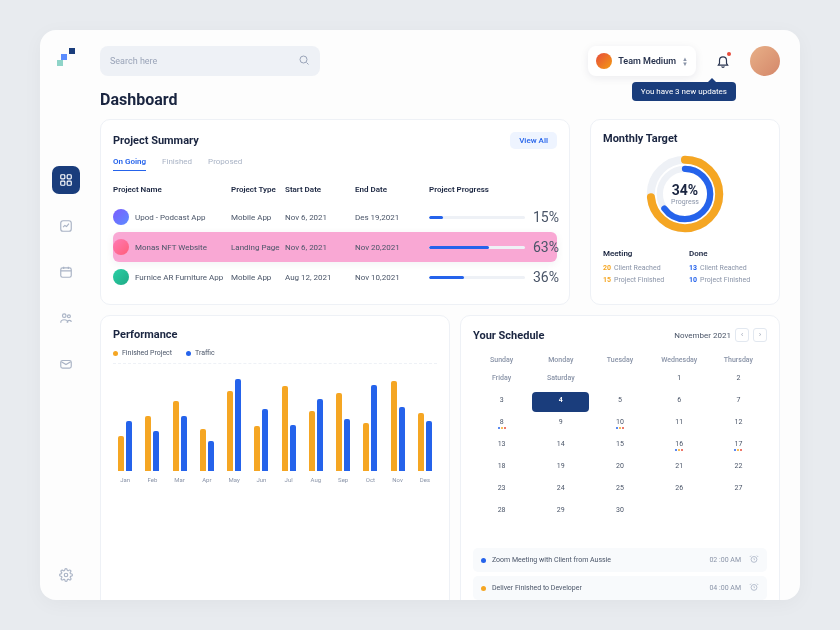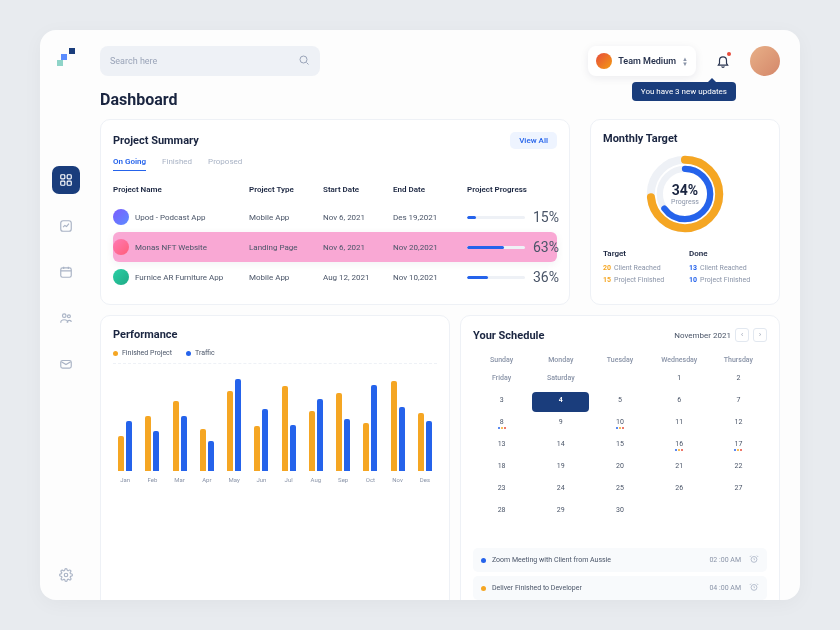--- a/index.html
+++ b/index.html
@@ -33,22 +33,22 @@
   .card{background:#fff;border:1px solid #eef1f6;border-radius:10px;padding:12px;}
   .summary-card{flex:1;}
   .target-card{width:190px;}
   .card-head{display:flex;align-items:center;justify-content:space-between;margin-bottom:8px;}
   .card-title{font-size:11px;font-weight:700;color:#1a2540;}
   .view-all{font-size:8px;color:#2563eb;background:#eef4ff;padding:4px 9px;border-radius:5px;cursor:pointer;font-weight:500;}
   .tabs{display:flex;gap:16px;font-size:8px;color:#a9b3c5;margin-bottom:10px;}
   .tab{cursor:pointer;padding-bottom:4px;}
   .tab.active{color:#2563eb;border-bottom:1.5px solid #2563eb;font-weight:600;}
   .table-head{display:flex;font-size:8px;font-weight:600;color:#1a2540;padding:4px 0 8px;}
-  .col-name{width:136px;}
-  .col-type{width:74px;}
+  .col-name{width:118px;}
+  .col-type{width:54px;}
   .col-start{width:70px;}
   .col-end{width:74px;}
   .col-prog{flex:1;}
   .trow{display:flex;align-items:center;font-size:8px;color:#4a5568;padding:7px 0;border-radius:6px;}
   .trow.hl{box-shadow:0 2px 8px rgba(20,30,60,0.06);background:#f9a8d4;}
   .proj-icon{width:16px;height:16px;border-radius:50%;margin-right:6px;flex-shrink:0;}
   .progress-wrap{display:flex;align-items:center;gap:8px;flex:1;}
   .progress-bar{flex:1;height:3px;background:#eef1f6;border-radius:2px;overflow:hidden;}
   .progress-fill{height:100%;background:#2563eb;border-radius:2px;}
   .progress-pct{font-size:14px;color:#4a5568;width:24px;text-align:right;}
@@ -250,21 +250,21 @@
               <circle cx="50" cy="50" r="28" fill="none" stroke="#2563eb" stroke-width="7" stroke-dasharray="176" stroke-dashoffset="62" transform="rotate(-90 50 50)" stroke-linecap="round"></circle>
             </svg>
             <div class="donut-center">
               <div class="donut-pct"><span>34</span>%</div>
               <div class="donut-lbl">Progress</div>
             </div>
           </div>
         </div>
         <div class="target-stats">
           <div class="ts-col">
-            <div class="ts-head">Target</div>
+            <div class="ts-head">Meeting</div>
             <div id="target-left">
                 <div class="ts-line"><span class="num" style="color:#f5a623">20</span>Client Reached</div>
                 <div class="ts-line"><span class="num" style="color:#f5a623">15</span>Project Finished</div>
               </div>
           </div>
           <div class="ts-col">
             <div class="ts-head">Done</div>
             <div id="target-right">
                 <div class="ts-line"><span class="num" style="color:#2563eb">13</span>Client Reached</div>
                 <div class="ts-line"><span class="num" style="color:#2563eb">10</span>Project Finished</div>

